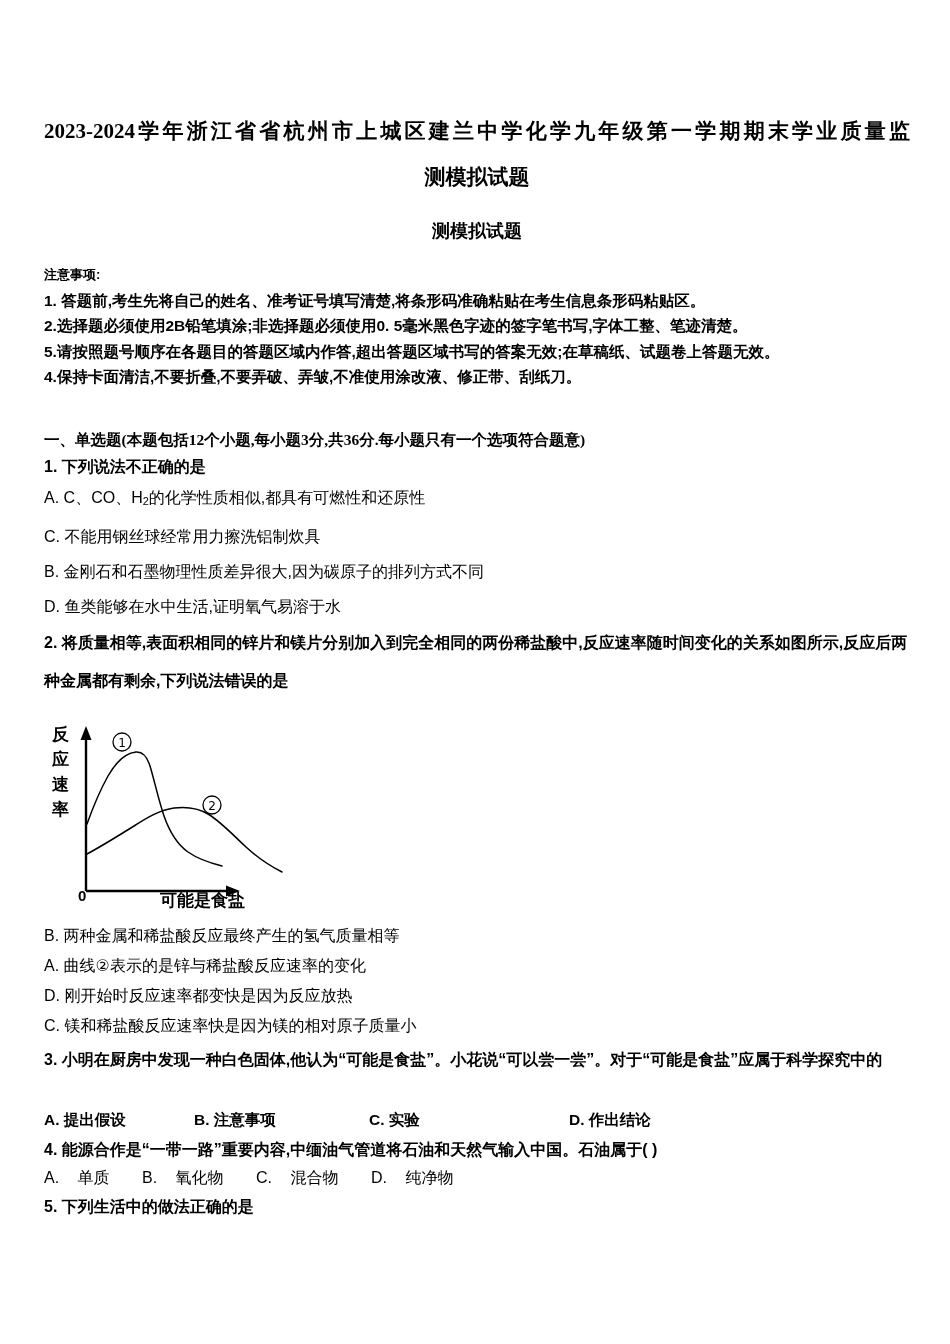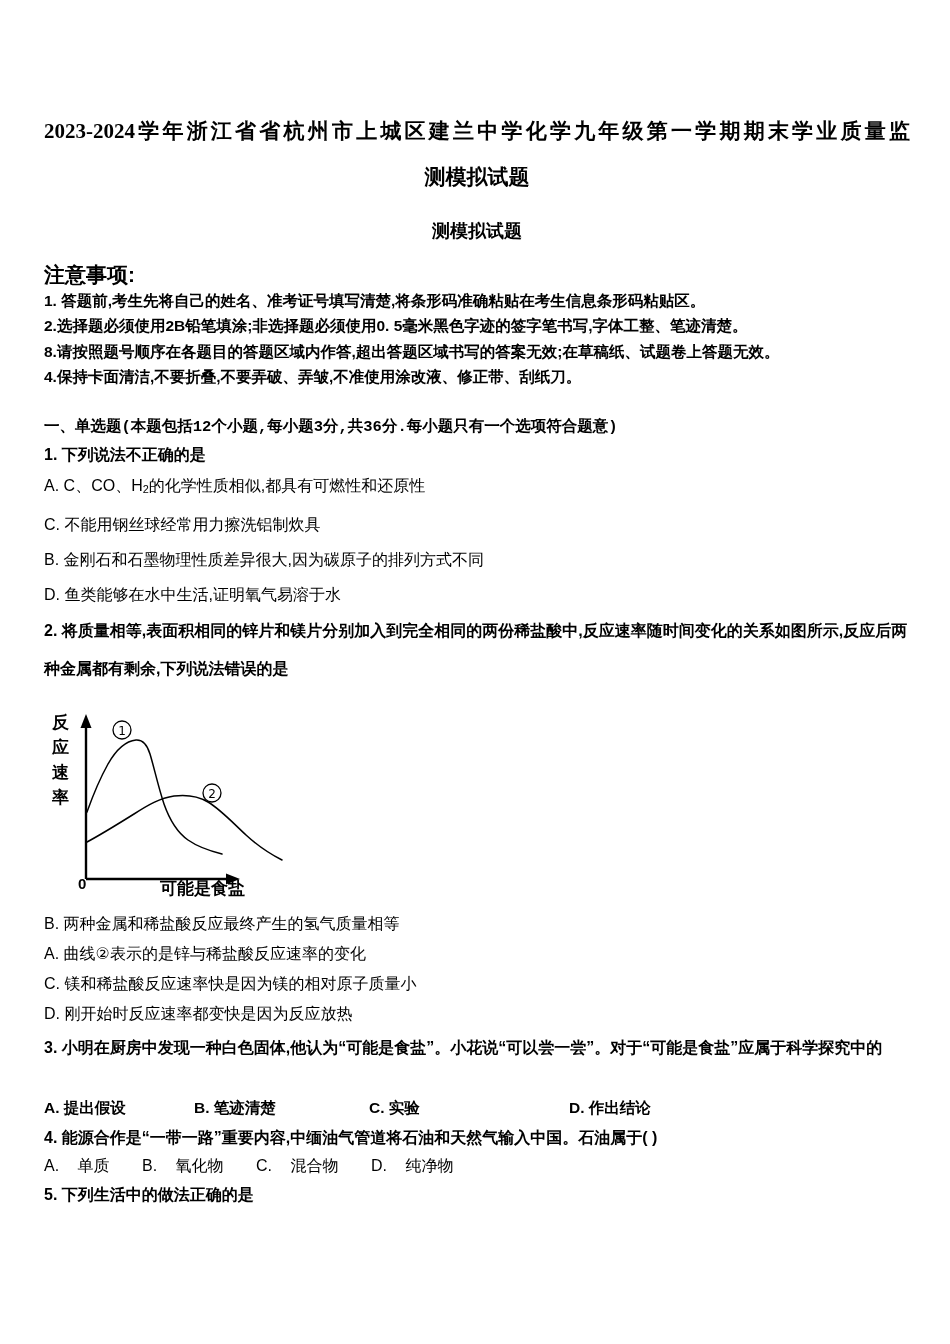--- a/index.html
+++ b/index.html
@@ -51,33 +51,33 @@
 
   
   .notice-block {
     margin-top: 14px;
     font-size: 15.5px;
     font-weight: bold;
     line-height: 25.5px;
     font-family: "Liberation Sans", "DejaVu Sans", sans-serif;
   }
   .notice-head {
-    font-size: 21px;
+    font-size: 13px;
   }
   .notice-line {
     white-space: nowrap;
   }
 
   
   .section-head {
-    margin-top: 24px;
+    margin-top: 36px;
     font-size: 15.5px;
     font-weight: bold;
     line-height: 27px;
-    font-family: Liberation Mono, monospace;
+    font-family: Liberation Serif, serif;
   }
   .q-stem {
     font-size: 16px;
     font-weight: bold;
     line-height: 27px;
     font-family: "Liberation Sans", "DejaVu Sans", sans-serif;
   }
   .q-stem.wide {
     line-height: 38px;
   }
@@ -153,21 +153,21 @@
       <span>2023-2024学年浙江省省杭州市上城区建兰中学化学九年级第一学期期末学业质量监</span>
       <span class="tail">测模拟试题</span>
     </div>
 
     <div class="sub-title">测模拟试题</div>
 
     <div class="notice-block">
       <div class="notice-head">注意事项:</div>
       <div class="notice-line">1.  答题前,考生先将自己的姓名、准考证号填写清楚,将条形码准确粘贴在考生信息条形码粘贴区。</div>
       <div class="notice-line">2.选择题必须使用2B铅笔填涂;非选择题必须使用0. 5毫米黑色字迹的签字笔书写,字体工整、笔迹清楚。</div>
-      <div class="notice-line">8.请按照题号顺序在各题目的答题区域内作答,超出答题区域书写的答案无效;在草稿纸、试题卷上答题无效。</div>
+      <div class="notice-line">5.请按照题号顺序在各题目的答题区域内作答,超出答题区域书写的答案无效;在草稿纸、试题卷上答题无效。</div>
       <div class="notice-line">4.保持卡面清洁,不要折叠,不要弄破、弄皱,不准使用涂改液、修正带、刮纸刀。</div>
     </div>
 
     <div class="section-head">一、单选题(本题包括12个小题,每小题3分,共36分.每小题只有一个选项符合题意)</div>
 
     <div class="q-stem">
       <span>1.</span>
       <span>下列说法不正确的是</span>
     </div>
     <div class="opt">
@@ -225,40 +225,40 @@
 
     <div class="opt opt-tight">
       <span>B.</span>
       <span>两种金属和稀盐酸反应最终产生的氢气质量相等</span>
     </div>
     <div class="opt opt-tight">
       <span>A.</span>
       <span>曲线②表示的是锌与稀盐酸反应速率的变化</span>
     </div>
     <div class="opt opt-tight">
+      <span>D.</span>
+      <span>刚开始时反应速率都变快是因为反应放热</span>
+    </div>
+    <div class="opt opt-tight">
       <span>C.</span>
       <span>镁和稀盐酸反应速率快是因为镁的相对原子质量小</span>
-    </div>
-    <div class="opt opt-tight">
-      <span>D.</span>
-      <span>刚开始时反应速率都变快是因为反应放热</span>
     </div>
 
     <div class="q-stem wide">
       <span>3.</span>
       <span>小明在厨房中发现一种白色固体,他认为“可能是食盐”。小花说“可以尝一尝”。对于“可能是食盐”应属于科学探究中的</span>
     </div>
     <div class="opt-row">
       <span class="oc1">
         <span>A.</span>
         <span>提出假设</span>
       </span>
       <span class="oc2">
         <span>B.</span>
-        <span>笔迹清楚</span>
+        <span>注意事项</span>
       </span>
       <span class="oc3">
         <span>C.</span>
         <span>实验</span>
       </span>
       <span>
         <span>D.</span>
         <span>作出结论</span>
       </span>
     </div>

